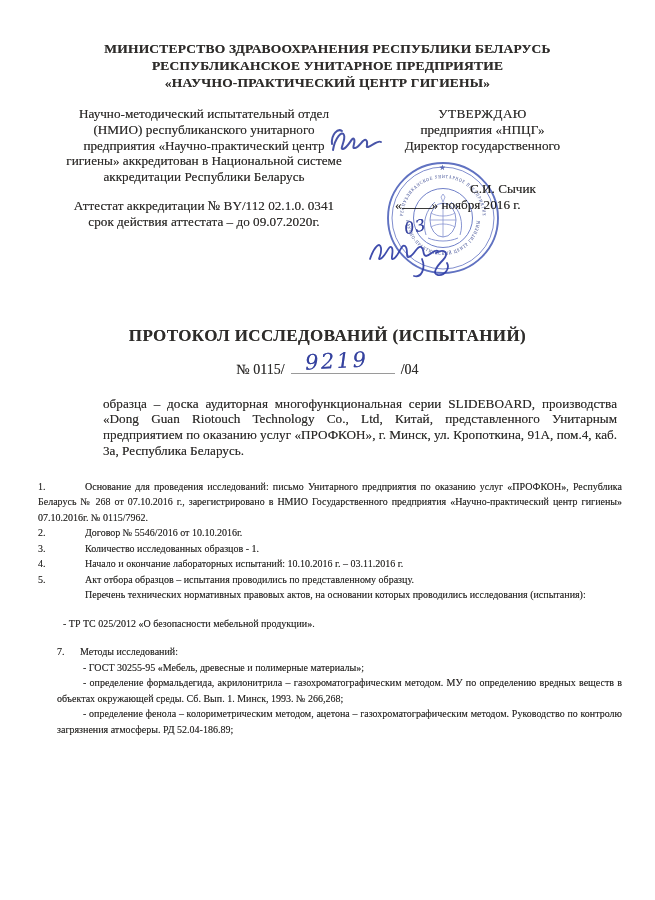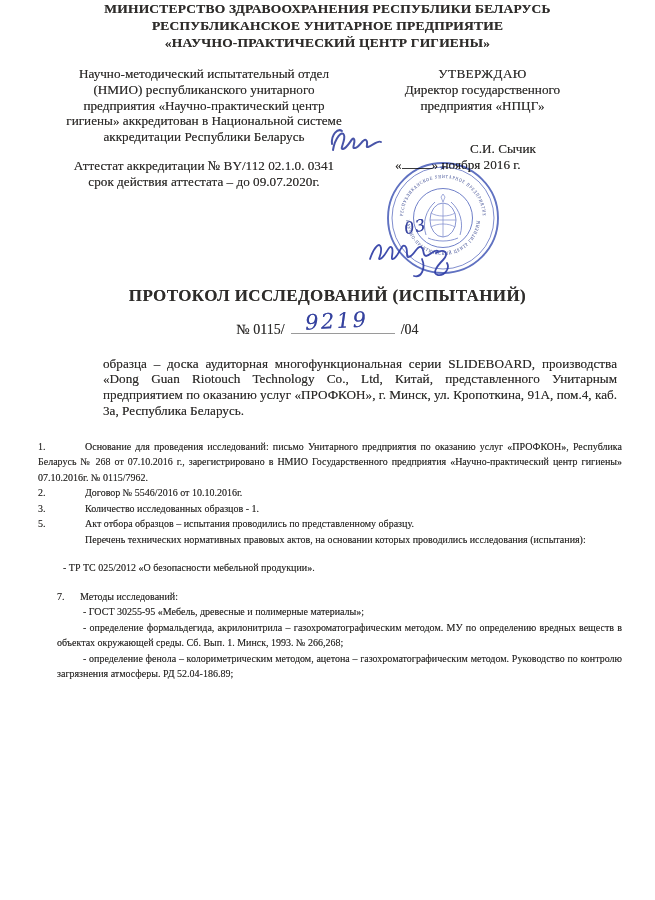--- a/index.html
+++ b/index.html
@@ -2,21 +2,21 @@
 <html><head>
 <meta charset="utf-8">
 <style>
   * { margin:0; padding:0; box-sizing:border-box; }
   html,body { background:#ffffff; }
   body { width:655px; height:900px; font-family:"Liberation Serif","DejaVu Serif",serif; color:#2e2c2a; }
   .page { position:relative; width:655px; height:900px; background:#ffffff; overflow:hidden; }
   .doc-text { text-shadow:0 0 0.6px rgba(30,30,30,0.55); }
 
   
-  .header { text-align:center; font-weight:bold; font-size:13.5px; line-height:17px; letter-spacing:0.2px; }
+  .header { padding-top:40px; text-align:center; font-weight:bold; font-size:13.5px; line-height:17px; letter-spacing:0.2px; }
 
   
   .twocol { display:flex; margin-top:15px; }
   .col-left { width:292px; margin-left:58px; font-size:13.2px; line-height:15.8px;text-align:center; }
   .col-left .accr-lines { margin-top:13px; }
   .col-right { position:relative; width:235px; margin-left:auto; margin-right:55px; font-size:13.2px; line-height:16px; }
   .approve-title { text-align:center; letter-spacing:0.4px; }
   .approve-line { text-align:center; }
   .signer-row { margin-top:27px; padding-left:105px; white-space:nowrap; }
   .date-row { margin-top:0; padding-left:30px; white-space:nowrap; }
@@ -62,22 +62,22 @@
   <div class="twocol">
     <div class="col-left">
       <div>Научно-методический испытательный отдел (НМИО) республиканского унитарного предприятия «Научно-практический центр гигиены» аккредитован в Национальной системе аккредитации Республики Беларусь</div>
       <div class="accr-lines">
         <div>Аттестат  аккредитации № BY/112 02.1.0. 0341</div>
         <div>срок действия аттестата – до  09.07.2020г.</div>
       </div>
     </div>
     <div class="col-right">
       <div class="approve-title">УТВЕРЖДАЮ</div>
+      <div class="approve-line">предприятия «НПЦГ»</div>
       <div class="approve-line">Директор государственного</div>
-      <div class="approve-line">предприятия «НПЦГ»</div>
       <div class="signer-row">С.И. Сычик</div>
       <div class="date-row"><span>«</span><span class="date-blank"></span><span>» ноября 2016 г.</span></div>
     </div>
   </div>
 
   <svg class="stamp-svg" width="124" height="124" viewBox="0 0 124 124">
     <defs>
       <path id="arcTop" d="M 22,62 A 40,40 0 1 1 102,62" fill="none"></path>
       <path id="arcBot" d="M 25,62 A 37,37 0 0 0 99,62" fill="none"></path>
       <filter id="stampBlur" x="-10%" y="-10%" width="120%" height="120%">
@@ -128,20 +128,21 @@
   <div class="num-row">
     <span>№ 0115/</span><span class="num-blank"><span class="hand hand-num">9219</span></span><span>/04</span>
   </div>
 
   <div class="sample">образца – доска аудиторная многофункциональная серии SLIDEBOARD, производства  «Dong Guan Riotouch Technology Co., Ltd, Китай, представленного Унитарным предприятием по оказанию услуг «ПРОФКОН», г. Минск, ул. Кропоткина, 91А, пом.4, каб. 3а, Республика Беларусь.</div>
 
   <div class="items">
     <div class="item"><span class="inum">1.</span><span>Основание для проведения исследований: письмо Унитарного предприятия по оказанию услуг «ПРОФКОН»,  Республика Беларусь № 268  от 07.10.2016 г., зарегистрировано в НМИО Государственного предприятия «Научно-практический центр гигиены» 07.10.2016г. № 0115/7962.</span></div>
     <div class="item"><span class="inum">2.</span><span>Договор № 5546/2016 от 10.10.2016г.</span></div>
     <div class="item"><span class="inum">3.</span><span>Количество исследованных образцов - 1.</span></div>
+    <div class="item"><span class="inum">4.</span><span>Начало и окончание лабораторных испытаний: 10.10.2016 г. – 03.11.2016 г.</span></div>
     <div class="item"><span class="inum">5.</span><span>Акт отбора образцов – испытания проводились по представленному образцу.</span></div>
     <div class="item item--hang"><span class="inum">6.</span><span>Перечень технических нормативных правовых актов, на основании которых проводились исследования (испытания):</span></div>
 
     <div class="tnpa">- ТР ТС 025/2012  «О безопасности мебельной продукции».</div>
 
     <div class="item7">
       <div><span class="inum7">7.</span><span>Методы исследований:</span></div>
       <div class="method">- ГОСТ 30255-95 «Мебель, древесные и полимерные материалы»;</div>
       <div class="method">- определение формальдегида, акрилонитрила – газохроматографическим методом. МУ по определению вредных веществ в объектах окружающей среды. Сб. Вып. 1. Минск, 1993. № 266,268;</div>
       <div class="method">- определение фенола – колориметрическим методом, ацетона – газохроматографическим методом. Руководство по контролю загрязнения атмосферы. РД 52.04-186.89;</div>

